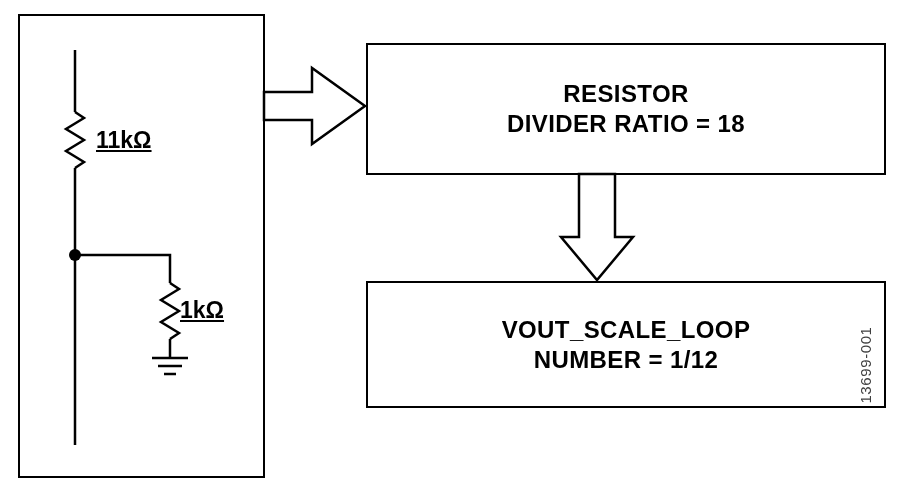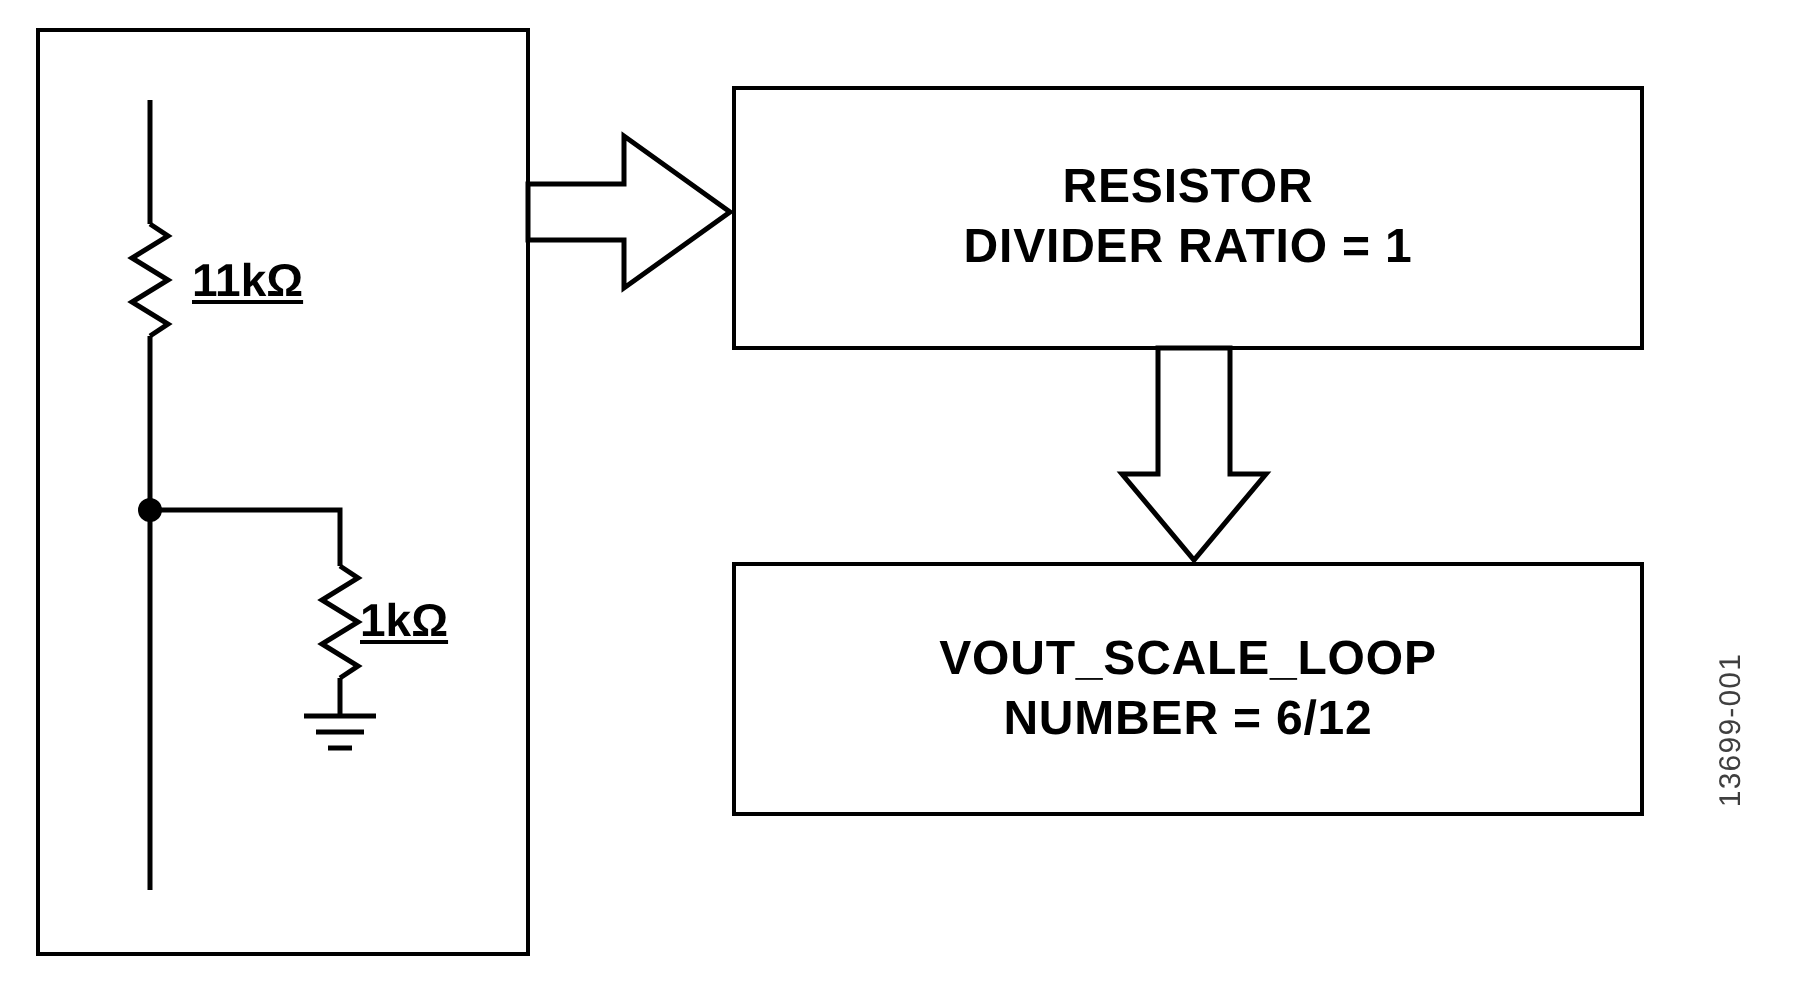--- a/index.html
+++ b/index.html
@@ -11,21 +11,21 @@
   }
   .canvas { position: relative; width: 900px; height: 496px; background: #ffffff; }
 
   .left-box {
     position: absolute; left: 18px; top: 14px;
     width: 247px; height: 464px;
     border: 2.5px solid #000; background: #ffffff;
   }
 
   .block {
-    position: absolute; left: 366px; width: 456px;
+    position: absolute; left: 366px; width: 520px;
     border: 2.5px solid #000; background: #ffffff;
     display: flex; align-items: center; justify-content: center;
     text-align: center;
   }
   .block1 { top: 43px;  height: 132px; }
   .block2 { top: 281px; height: 127px; text-align: center; }
   .block-text { font-weight: bold; font-size: 24px; line-height: 1.25; letter-spacing: 0.4px; color: #000; }
   .block-text span { display: block; }
 
   .r-label { position: absolute; font-weight: bold; font-size: 23px; color: #000; white-space: nowrap; text-decoration: underline; }
@@ -47,28 +47,28 @@
 <div class="canvas">
 
   <div class="left-box"></div>
 
   <div class="r-label r1">11kΩ</div>
   <div class="r-label r2">1kΩ</div>
 
   <div class="block block1">
     <div class="block-text">
       <span>RESISTOR</span>
-      <span>DIVIDER RATIO = 1</span>
+      <span>DIVIDER RATIO = 18</span>
     </div>
   </div>
 
   <div class="block block2">
     <div class="block-text">
       <span>VOUT_SCALE_LOOP</span>
-      <span>NUMBER = 6/12</span>
+      <span>NUMBER = 1/12</span>
     </div>
   </div>
 
   <div class="figure-id">13699-001</div>
 
   <svg class="overlay" width="900" height="496" viewBox="0 0 900 496">
 
     <g fill="none" stroke="#000000" stroke-width="2.5">
       <path d="M75,50 L75,112"></path>
       <path d="M75,112 l9,6 l-18,11 l18,11 l-18,11 l18,11 l-9,6"></path>

